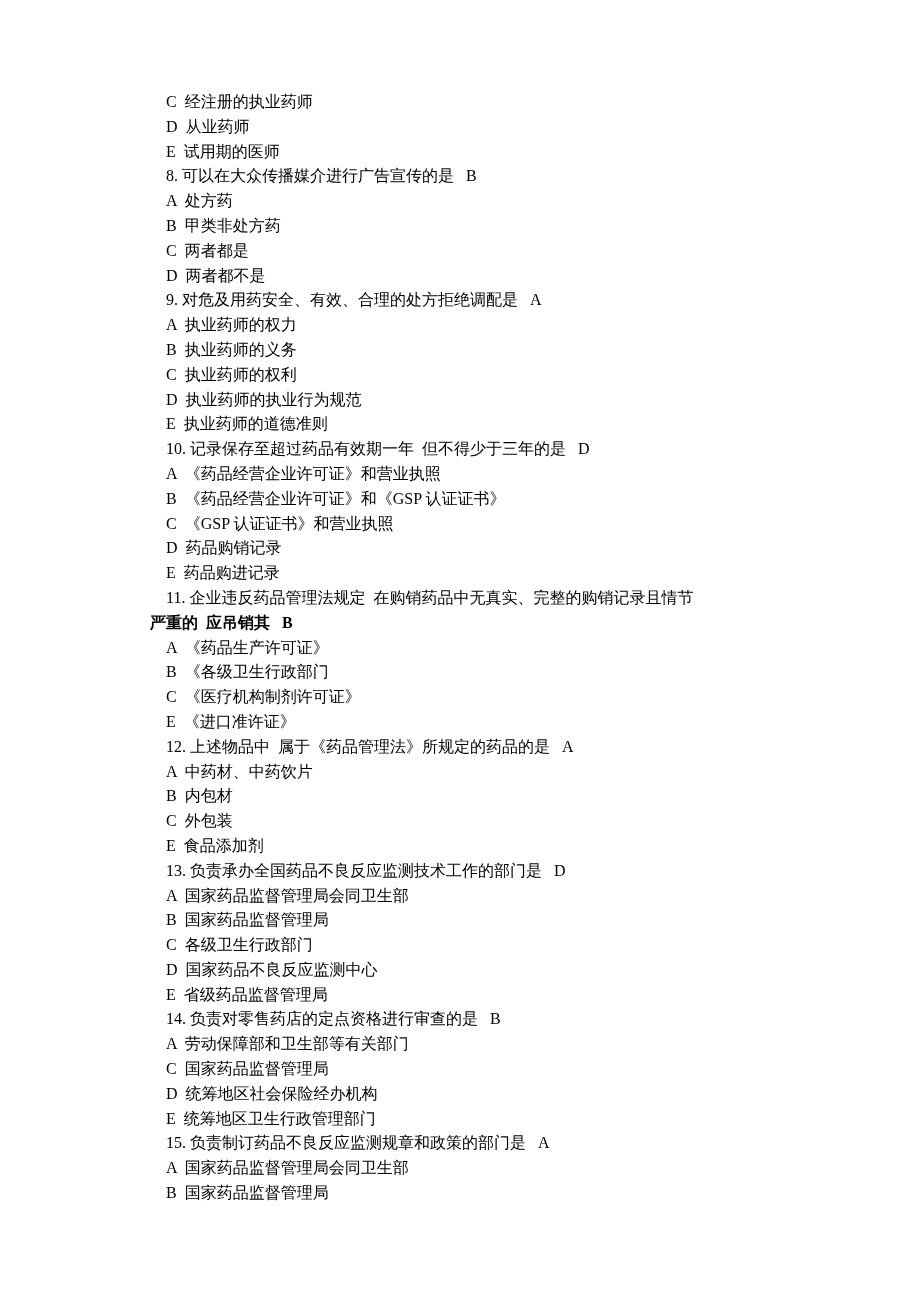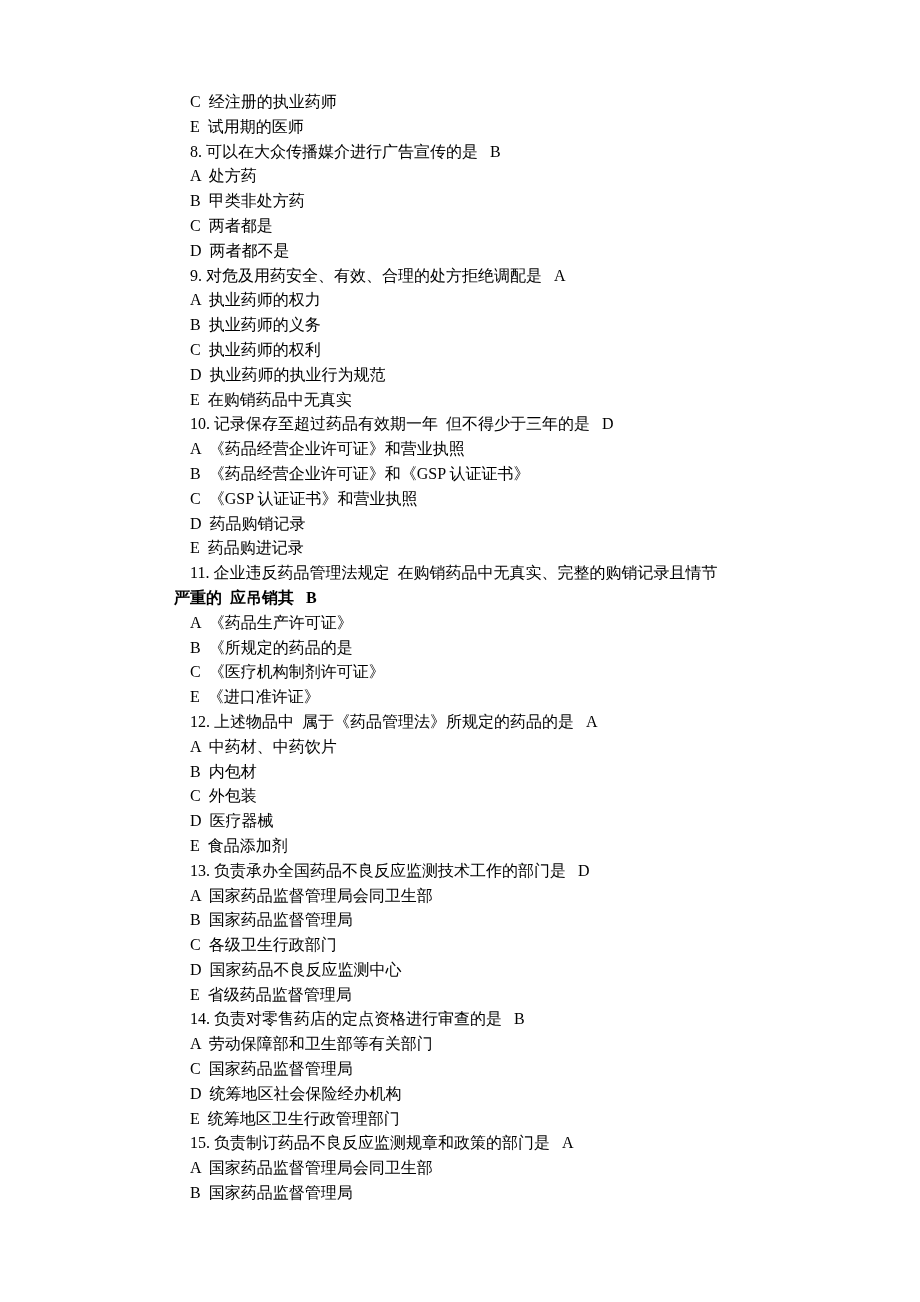--- a/index.html
+++ b/index.html
@@ -12,60 +12,59 @@
     line-height: 1.55;
   }
   .page {
     width: 920px;
     min-height: 1302px;
     padding: 90px 130px 60px 150px;
     box-sizing: border-box;
   }
   .line {
     white-space: pre-wrap;
-    margin-left: 24px;
   }
   .indent1 { padding-left: 1em; }
   .cont { padding-left: 0; font-weight: bold; }
 </style>
 </head>
 <body>
 
 <div class="page">
   <div id="content">
       <div class="line indent1">C  经注册的执业药师</div>
+      <div class="line indent1">D  从业药师</div>
       <div class="line indent1">E  试用期的医师</div>
       <div class="line indent1">8. 可以在大众传播媒介进行广告宣传的是   B</div>
       <div class="line indent1">A  处方药</div>
       <div class="line indent1">B  甲类非处方药</div>
       <div class="line indent1">C  两者都是</div>
       <div class="line indent1">D  两者都不是</div>
       <div class="line indent1">9. 对危及用药安全、有效、合理的处方拒绝调配是   A</div>
       <div class="line indent1">A  执业药师的权力</div>
       <div class="line indent1">B  执业药师的义务</div>
       <div class="line indent1">C  执业药师的权利</div>
       <div class="line indent1">D  执业药师的执业行为规范</div>
-      <div class="line indent1">E  在购销药品中无真实</div>
+      <div class="line indent1">E  执业药师的道德准则</div>
       <div class="line indent1">10. 记录保存至超过药品有效期一年  但不得少于三年的是   D</div>
       <div class="line indent1">A  《药品经营企业许可证》和营业执照</div>
       <div class="line indent1">B  《药品经营企业许可证》和《GSP 认证证书》</div>
       <div class="line indent1">C  《GSP 认证证书》和营业执照</div>
       <div class="line indent1">D  药品购销记录</div>
       <div class="line indent1">E  药品购进记录</div>
       <div class="line indent1">11. 企业违反药品管理法规定  在购销药品中无真实、完整的购销记录且情节</div>
       <div class="line cont">严重的  应吊销其   B</div>
       <div class="line indent1">A  《药品生产许可证》</div>
-      <div class="line indent1">B  《所规定的药品的是</div>
+      <div class="line indent1">B  《各级卫生行政部门</div>
       <div class="line indent1">C  《医疗机构制剂许可证》</div>
       <div class="line indent1">E  《进口准许证》</div>
       <div class="line indent1">12. 上述物品中  属于《药品管理法》所规定的药品的是   A</div>
       <div class="line indent1">A  中药材、中药饮片</div>
       <div class="line indent1">B  内包材</div>
       <div class="line indent1">C  外包装</div>
-      <div class="line indent1">D  医疗器械</div>
       <div class="line indent1">E  食品添加剂</div>
       <div class="line indent1">13. 负责承办全国药品不良反应监测技术工作的部门是   D</div>
       <div class="line indent1">A  国家药品监督管理局会同卫生部</div>
       <div class="line indent1">B  国家药品监督管理局</div>
       <div class="line indent1">C  各级卫生行政部门</div>
       <div class="line indent1">D  国家药品不良反应监测中心</div>
       <div class="line indent1">E  省级药品监督管理局</div>
       <div class="line indent1">14. 负责对零售药店的定点资格进行审查的是   B</div>
       <div class="line indent1">A  劳动保障部和卫生部等有关部门</div>
       <div class="line indent1">C  国家药品监督管理局</div>

